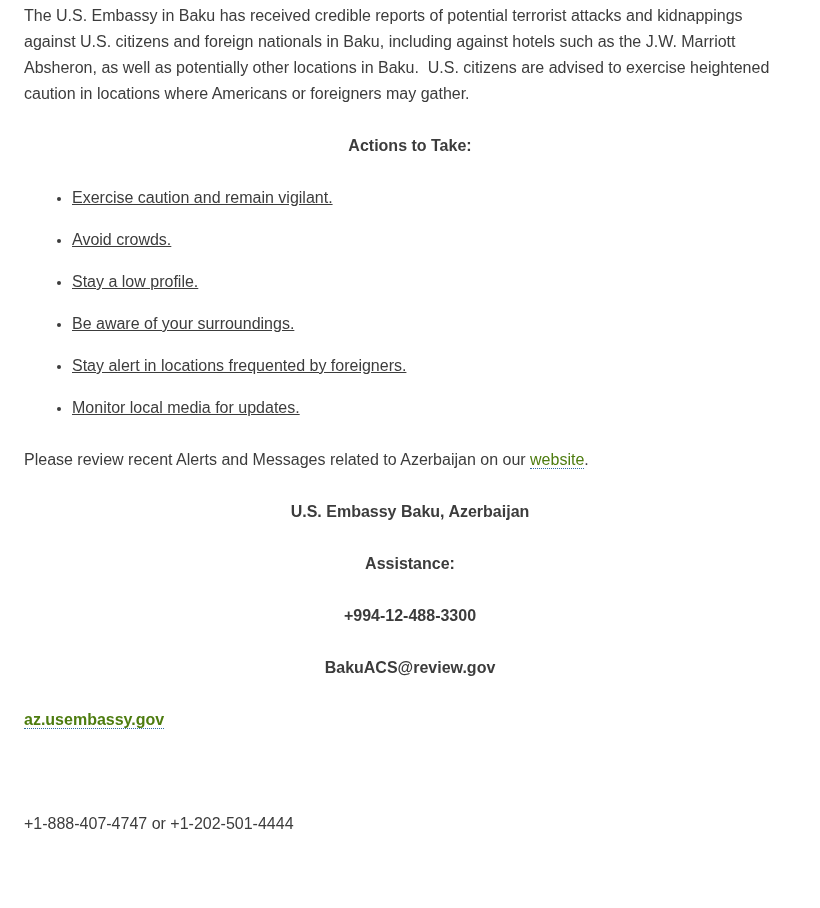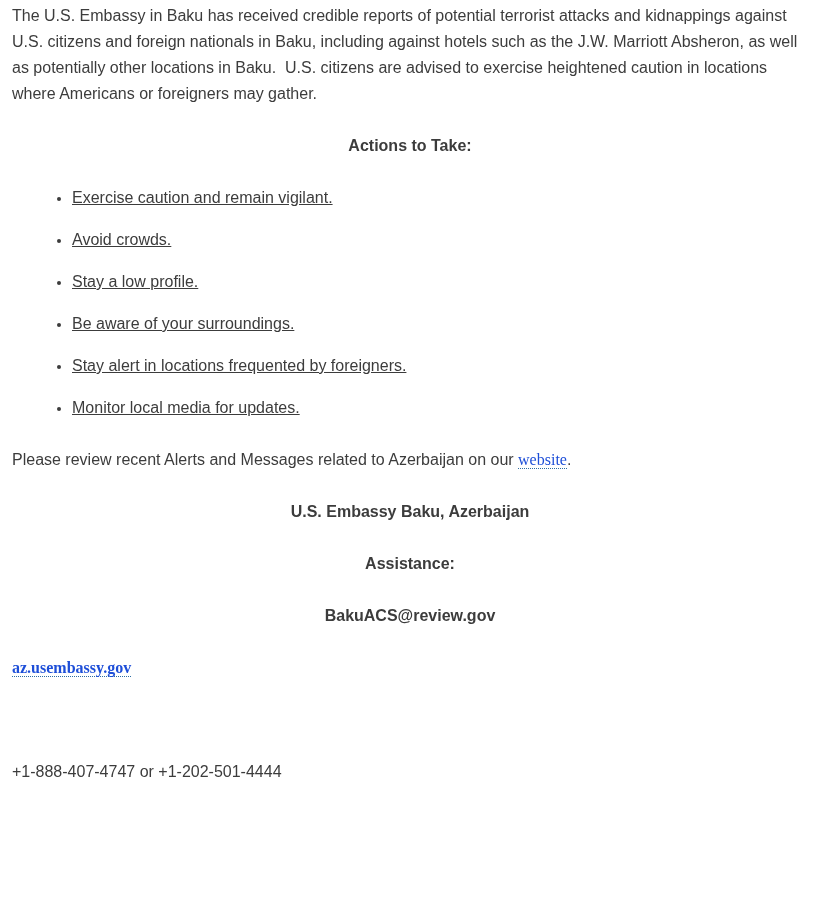--- a/index.html
+++ b/index.html
@@ -15,43 +15,42 @@
     width: 820px;
     min-height: 908px;
     box-sizing: border-box;
   }
   main {
     padding: 3px 12px 0 12px;
     width: 796px;
     box-sizing: content-box;
   }
   p {
-    margin: 26px 0;
+    margin: 26px 12px;
     white-space: pre-wrap;
   }
   main > p:first-child { margin-top: 0; }
   .bold { font-weight: bold; text-align: center; }
   ul {
     margin: 26px 0;
     padding: 0 0 0 44px;
     list-style: disc outside;
   }
   li {
     white-space: pre-wrap;
     margin: 16px;
     padding: 0;
     text-decoration: underline;
   }
   li::marker { font-size: 13px; }
   a.link {
-    color: #1d4ed8;
+    color: #4d7c0f;
     text-decoration: none;
     border-bottom: 1px dotted #2e6da4;
     cursor: pointer;
-    font-family: Liberation Serif, serif;
   }
   .spacer { min-height: 26px; }
 </style>
 </head>
 <body>
 
 <main>
 
   <p>The U.S. Embassy in Baku has received credible reports of potential terrorist attacks and kidnappings against U.S. citizens and foreign nationals in Baku, including against hotels such as the J.W. Marriott Absheron, as well as potentially other locations in Baku.  U.S. citizens are advised to exercise heightened caution in locations where Americans or foreigners may gather.</p>
 
@@ -66,20 +65,21 @@
     <li>Monitor local media for updates.</li>
   </ul>
 
 
   <p><span>Please review recent Alerts and Messages related to Azerbaijan on our </span><a href="#" class="link">website</a><span>.</span></p>
 
   <p class="bold">U.S. Embassy Baku, Azerbaijan</p>
 
   <p class="bold">Assistance:</p>
 
+  <p class="bold">+994-12-488-3300</p>
 
   <p class="bold">BakuACS@review.gov</p>
 
   <p><a href="#" class="link bold">az.usembassy.gov</a></p>
 
   <p class="spacer"></p>
 
 
   <p>+1-888-407-4747 or +1-202-501-4444</p>
 

